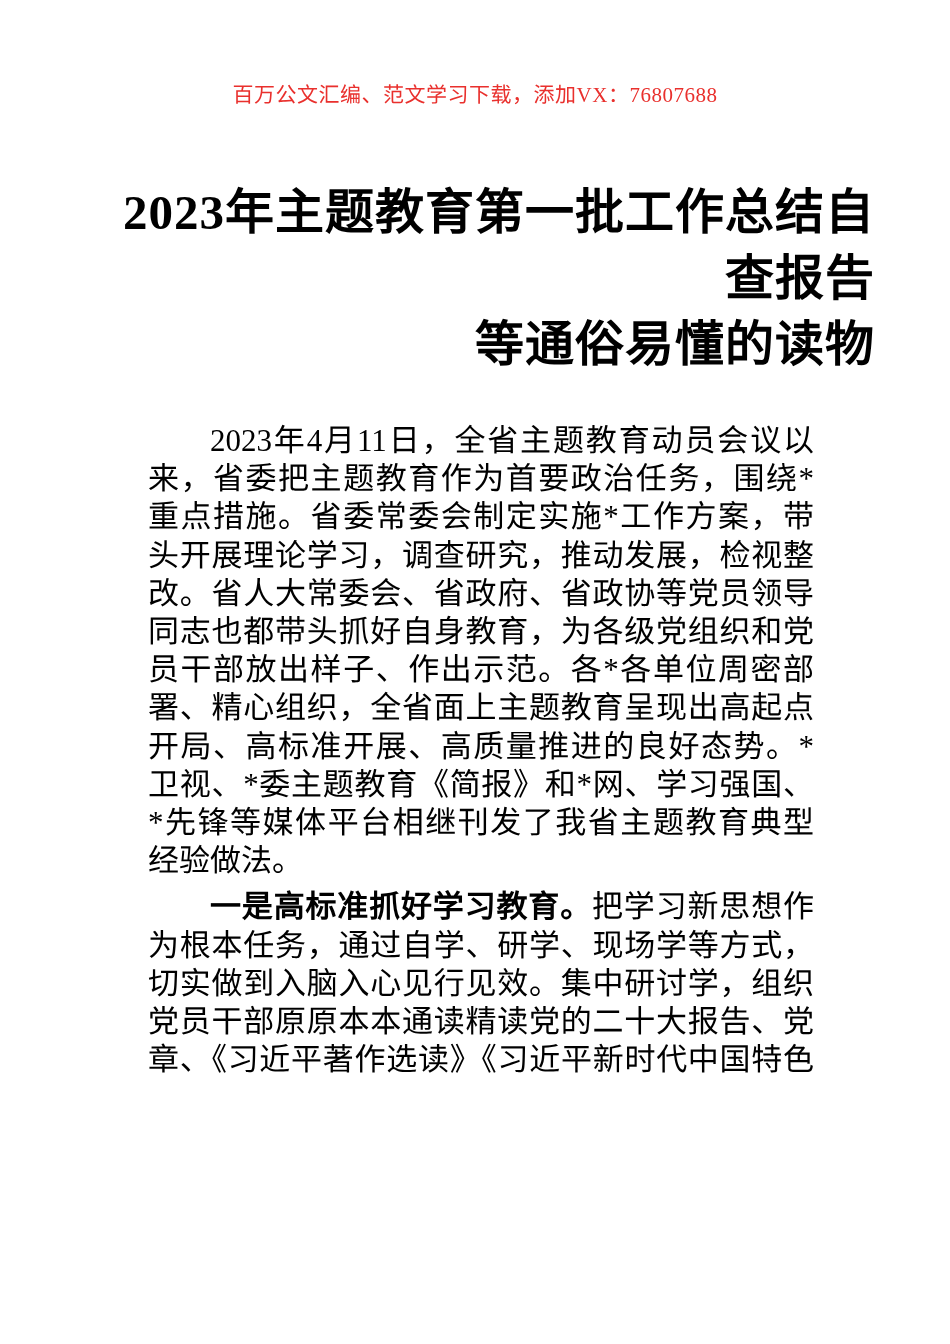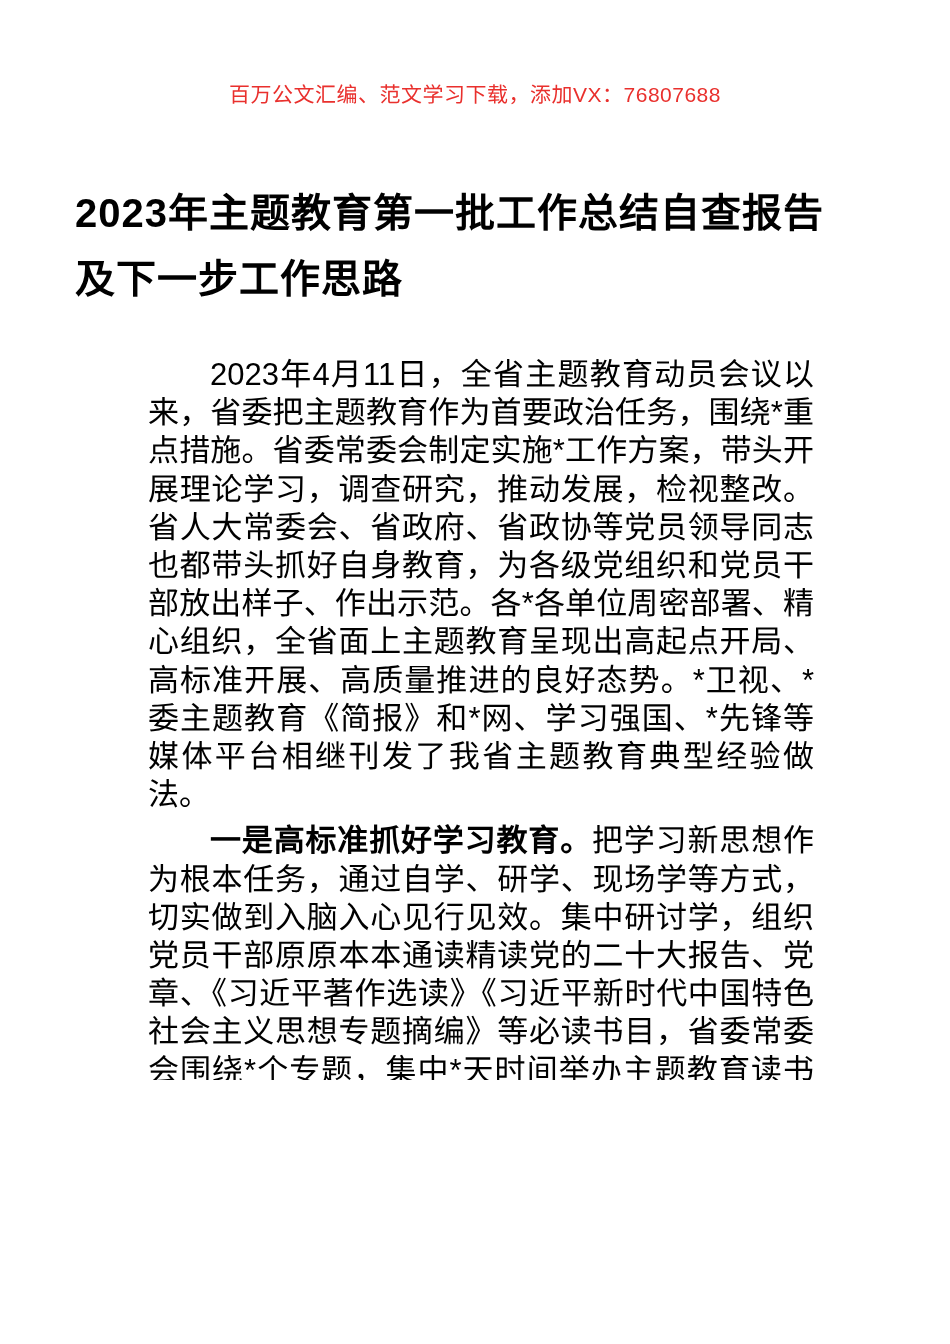--- a/index.html
+++ b/index.html
@@ -7,36 +7,36 @@
     padding: 0;
     background: #ffffff;
   }
   .page {
     position: relative;
     width: 950px;
     height: 1080px;
     margin: 0 auto;
     background: #ffffff;
     overflow: hidden;
-    font-family: Liberation Sans, sans-serif;
+    font-family: Liberation Serif, serif;
     color: #000000;
   }
   .notice {
     margin-top: 82px;
     text-align: center;
     font-size: 21px;
     line-height: 26px;
     color: #e9302d;
     letter-spacing: 0.5px;
     font-weight: 500;
   }
   .doc-title {
     margin: 72px 75px 0 75px;
-    text-align: left;
-    font-size: 40px;
+    text-align: right;
+    font-size: 49px;
     font-weight: bold;
     line-height: 66px;
     letter-spacing: 1px;
   }
   .doc-title .title-line {
     display: block;
   }
   .doc-body {
     margin: 44px 128px 0 140px;
     font-size: 31px;
@@ -56,21 +56,21 @@
 </style>
 </head>
 <body>
 
 <div class="page">
 
   <div class="notice">百万公文汇编、范文学习下载，添加VX：76807688</div>
 
   <h1 class="doc-title">
     <span class="title-line">2023年主题教育第一批工作总结自查报告</span>
-    <span class="title-line">及下一步工作思路</span>
+    <span class="title-line">等通俗易懂的读物</span>
   </h1>
 
   <div class="doc-body">
     <p>
       <span>2023年4月11日，全省主题教育动员会议以来，省委把主题教育作为首要政治任务，围绕*重点措施。省委常委会制定实施*工作方案，带头开展理论学习，调查研究，推动发展，检视整改。省人大常委会、省政府、省政协等党员领导同志也都带头抓好自身教育，为各级党组织和党员干部放出样子、作出示范。各*各单位周密部署、精心组织，全省面上主题教育呈现出高起点开局、高标准开展、高质量推进的良好态势。*卫视、*委主题教育《简报》和*网、学习强国、*先锋等媒体平台相继刊发了我省主题教育典型经验做法。</span>
     </p>
     <p>
       <span class="lead">一是高标准抓好学习教育。</span><span>把学习新思想作为根本任务，通过自学、研学、现场学等方式，切实做到入脑入心见行见效。集中研讨学，组织党员干部原原本本通读精读党的二十大报告、党章、《习近平著作选读》《习近平新时代中国特色社会主义思想专题摘编》等必读书目，省委常委会围绕*个专题，集中*天时间举办主题教育读书班，示范带动全省各参学单位领导班子普遍采取理论中心组学习、读书班等形式分专题开展学习研讨，在思想碰撞中深化认识、在互动交流中凝聚共识。对照典型学，用好用活*等身边典型和红色资源，深入开展*活动，引导广大党员干部在见贤思齐中砥砺初心、践行使命。创新形式学，组织编写“口袋书”等通俗易懂的读物，举办*系列报告会，开设*专栏，推动广大党员看得懂、记得住、学得深。</span>
     </p>
 

